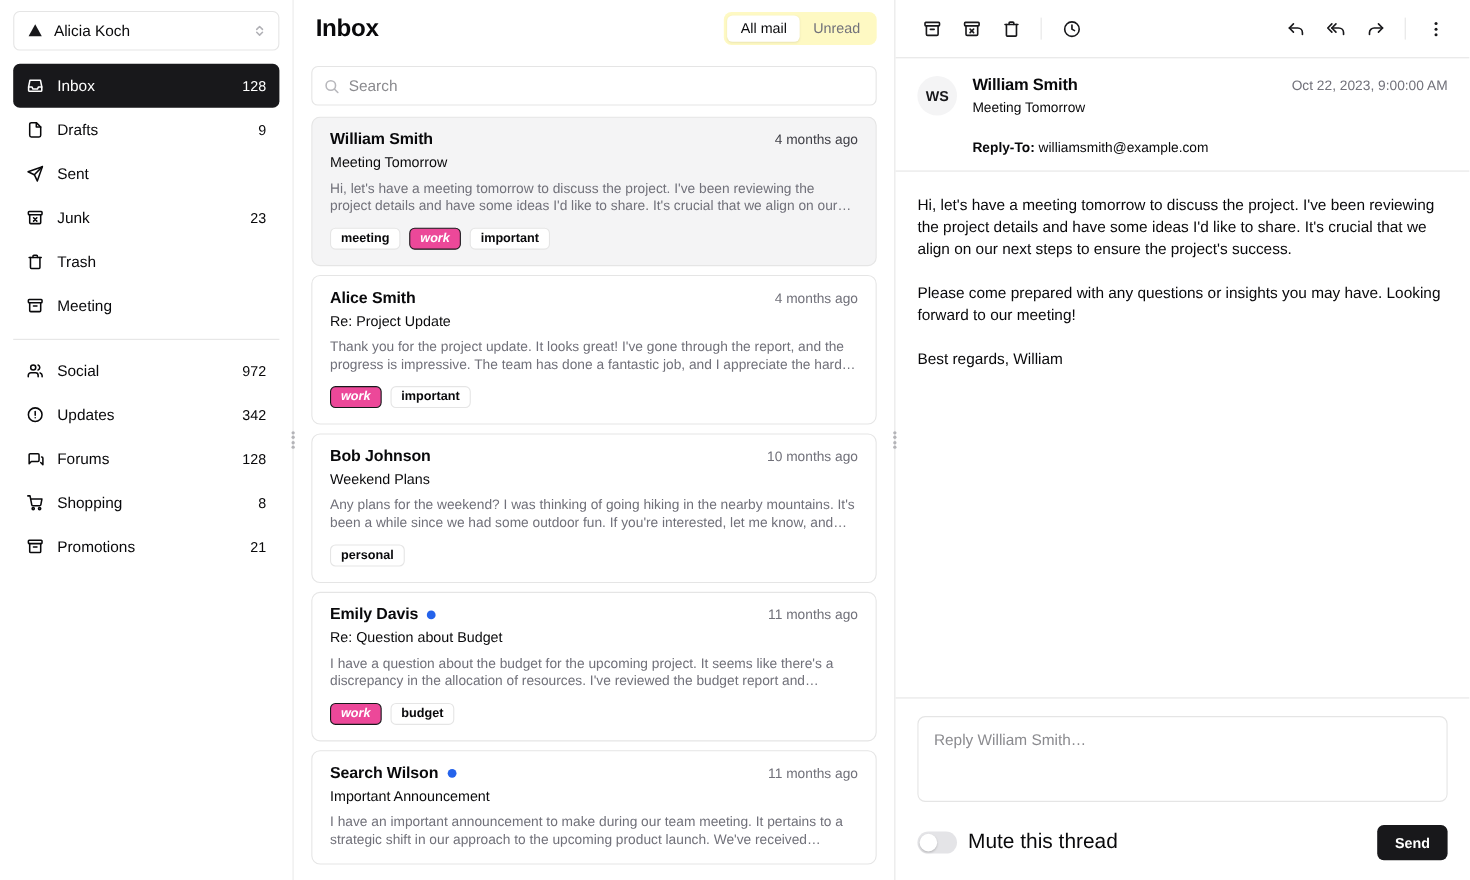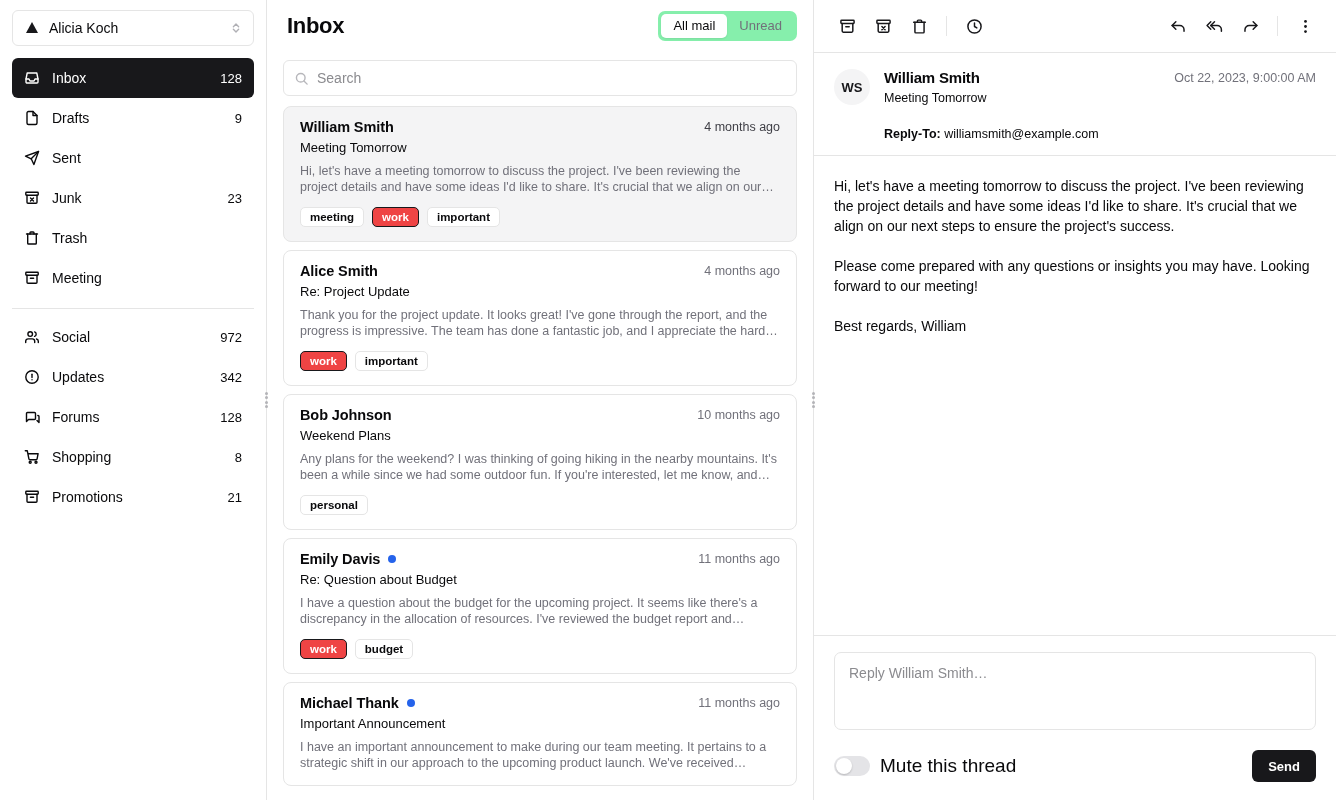--- a/index.html
+++ b/index.html
@@ -60,21 +60,21 @@
     background: #fff;
   }
   .list-header {
     height: 52px; flex: 0 0 52px;
     display: flex; align-items: center;
     padding: 0 16px 0 20px;
     justify-content: space-between;
   }
   .list-title { font-size: 22px; font-weight: 700; letter-spacing: -0.3px; }
   .seg {
-    display: flex; background: #86efac; border-radius: 7px; padding: 3px;
+    display: flex; background: #fef9c3; border-radius: 7px; padding: 3px;
     height: 30px; align-items: center;
   }
   .seg-btn {
     font-size: 13px; font-weight: 500; color: #71717a;
     padding: 0 12px; height: 24px; line-height: 24px;
     border-radius: 5px; cursor: pointer;
   }
   .seg-btn.active { background: #fff; color: #09090b; box-shadow: 0 1px 2px rgba(0,0,0,.08); }
 
   .search-wrap { padding: 8px 16px 10px 16px; }
@@ -112,21 +112,21 @@
   .mi-snippet {
     margin-top: 8px; font-size: 12.5px; line-height: 16px; color: #71717a;
     display: -webkit-box; -webkit-line-clamp: 2; -webkit-box-orient: vertical; overflow: hidden;
     max-height: 32px;
   }
   .mi-tags { display: flex; gap: 8px; margin-top: 12px; flex-wrap: wrap; }
   .tag {
     font-size: 11.5px; font-weight: 600; border-radius: 5px;
     padding: 3px 9px; border: 1px solid #e5e5e5; color: #09090b; background: #fff;
   }
-  .tag.solid { background: #ef4444; color: #fff; border-color: #18181b; }
+  .tag.solid { background: #ec4899; color: #fff; border-color: #18181b; font-style: italic; }
 
   .drag-handle {
     position: absolute; top: 392px; width: 5px; height: 16px;
     display: flex; flex-direction: column; justify-content: space-between;
     align-items: center;
   }
   .drag-handle span { display: block; width: 3px; height: 3px; border-radius: 50%; background: #b4b4b8; }
   .dh-left { left: -3px; }
   .dh-right { right: -3px; }
 
@@ -419,21 +419,21 @@
         <div class="mi-subject">Re: Question about Budget</div>
         <div class="mi-snippet">I have a question about the budget for the upcoming project. It seems like there's a discrepancy in the allocation of resources. I've reviewed the budget report and…</div>
         <div class="mi-tags">
           <span class="tag solid">work</span>
           <span class="tag">budget</span>
         </div>
       </article>
 
       <article class="mail-item">
         <div class="mi-row1">
-          <span class="mi-name">Michael Thank</span>
+          <span class="mi-name">Search Wilson</span>
           <span class="unread-dot"></span>
           <span class="mi-date">11 months ago</span>
         </div>
         <div class="mi-subject">Important Announcement</div>
         <div class="mi-snippet">I have an important announcement to make during our team meeting. It pertains to a strategic shift in our approach to the upcoming product launch. We've received valuabl…</div>
       </article>
 
     </div>
   </section>
 

